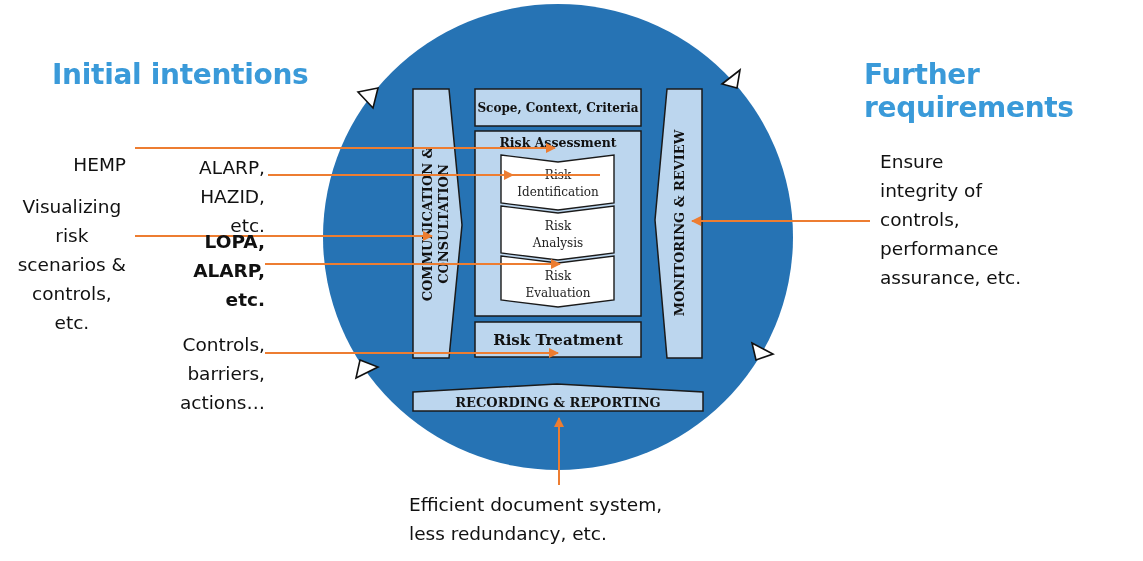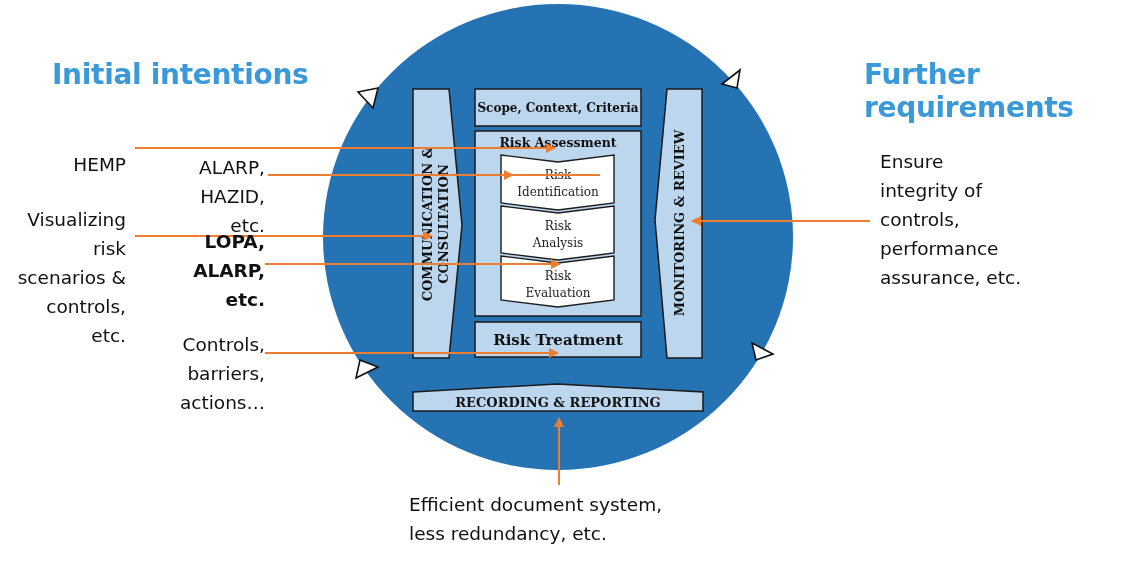--- a/index.html
+++ b/index.html
@@ -90,21 +90,21 @@
   <line x1="559" y1="485" x2="559" y2="418" stroke="#ed7d31" stroke-width="2" marker-end="url(#arrowhead)"></line>
 </svg>
 
 <div class="heading" style="left:52px; top:58px;">Initial intentions</div>
 <div class="heading" style="left:864px; top:58px;">Further requirements</div>
 
 <div class="note right" style="right:1017px; top:134px;margin-top:16px;">HEMP</div>
 <div class="note right" style="right:878px; top:153px;">ALARP,
 HAZID,
 etc.</div>
-<div class="note right" style="right:1017px; top:205px;">Visualizing
+<div class="note right" style="right:1017px; top:192px;text-align:center;">Visualizing
 risk
 scenarios &amp;
 controls,
 etc.</div>
 <div class="note right" style="right:878px; top:227px;font-weight:bold;">LOPA,
 ALARP,
 etc.</div>
 <div class="note right" style="right:878px; top:330px;">Controls,
 barriers,
 actions…</div>

